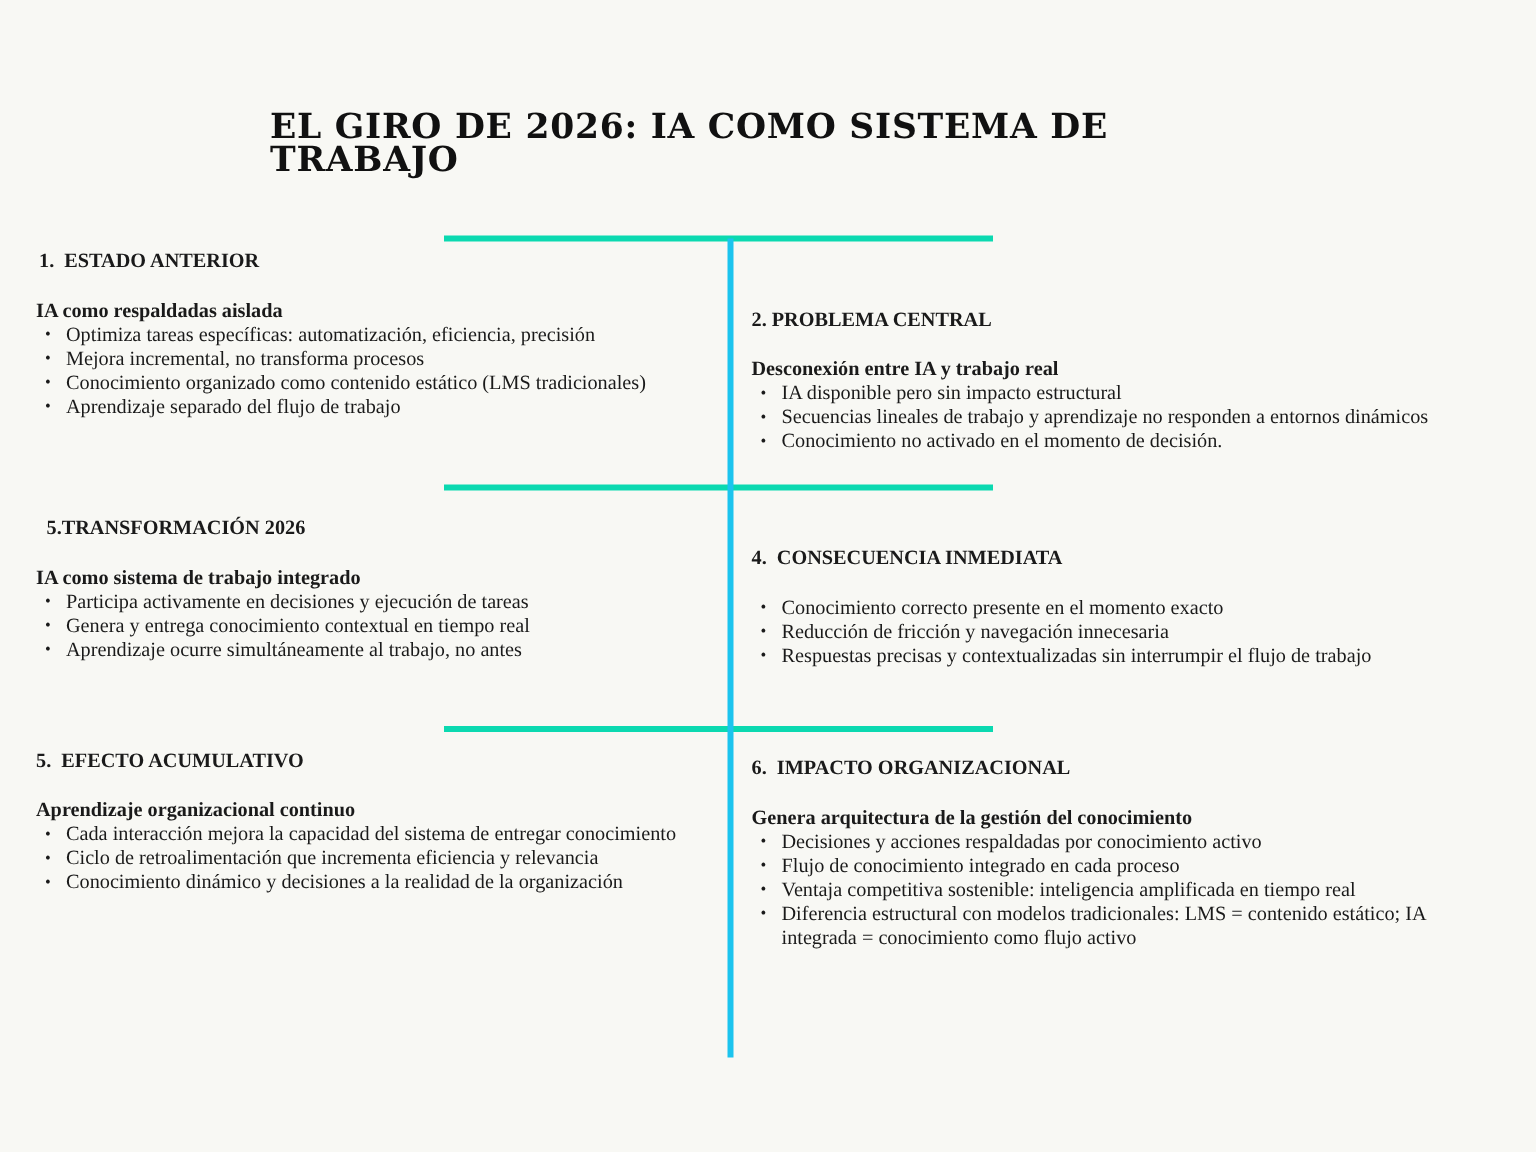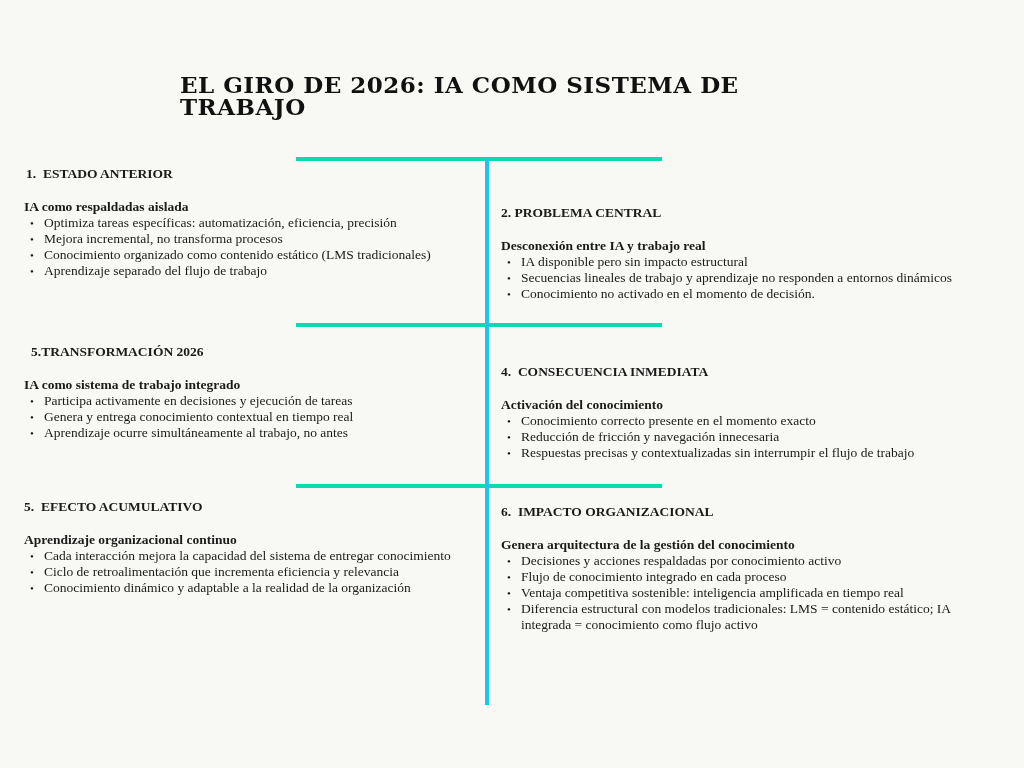--- a/index.html
+++ b/index.html
@@ -62,35 +62,34 @@
   <div class="sub">IA como sistema de trabajo integrado</div>
   <ul>
     <li>Participa activamente en decisiones y ejecución de tareas</li>
     <li>Genera y entrega conocimiento contextual en tiempo real</li>
     <li>Aprendizaje ocurre simultáneamente al trabajo, no antes</li>
   </ul>
 </div>
 
 <div class="section" style="left:501px; top:364px; width:500px;">
   <div class="head">4.  CONSECUENCIA INMEDIATA</div>
-  <div class="sub">Activación del conocimiento</div>
   <ul>
     <li>Conocimiento correcto presente en el momento exacto</li>
     <li>Reducción de fricción y navegación innecesaria</li>
     <li>Respuestas precisas y contextualizadas sin interrumpir el flujo de trabajo</li>
   </ul>
 </div>
 
 <div class="section" style="left:24px; top:499px; width:430px;">
   <div class="head">5.  EFECTO ACUMULATIVO</div>
   <div class="sub">Aprendizaje organizacional continuo</div>
   <ul>
     <li>Cada interacción mejora la capacidad del sistema de entregar conocimiento</li>
     <li>Ciclo de retroalimentación que incrementa eficiencia y relevancia</li>
-    <li>Conocimiento dinámico y adaptable a la realidad de la organización</li>
+    <li>Conocimiento dinámico y decisiones a la realidad de la organización</li>
   </ul>
 </div>
 
 <div class="section" style="left:501px; top:504px; width:470px;">
   <div class="head">6.  IMPACTO ORGANIZACIONAL</div>
   <div class="sub">Genera arquitectura de la gestión del conocimiento</div>
   <ul>
     <li>Decisiones y acciones respaldadas por conocimiento activo</li>
     <li>Flujo de conocimiento integrado en cada proceso</li>
     <li>Ventaja competitiva sostenible: inteligencia amplificada en tiempo real</li>

